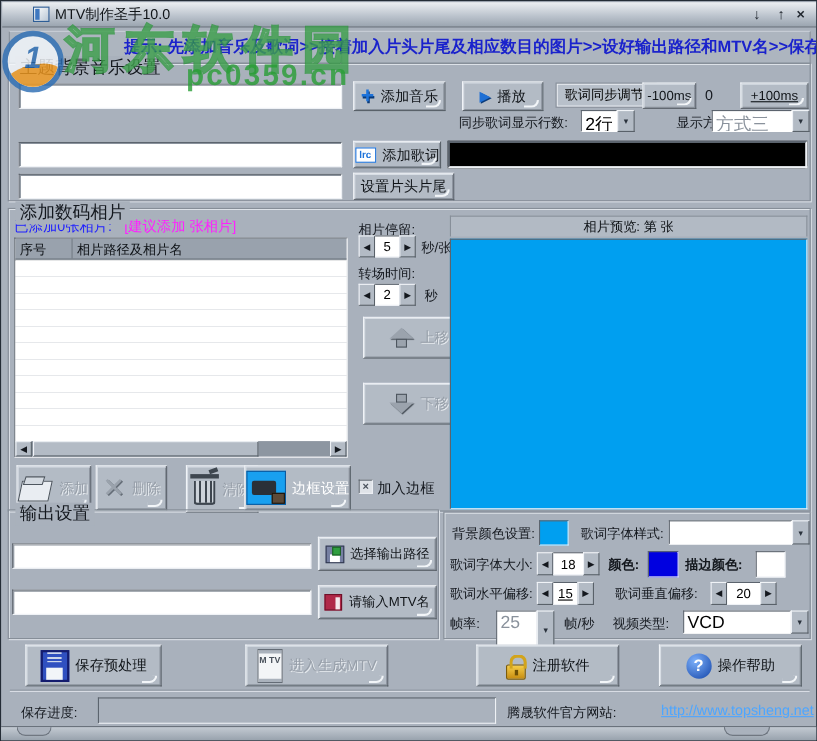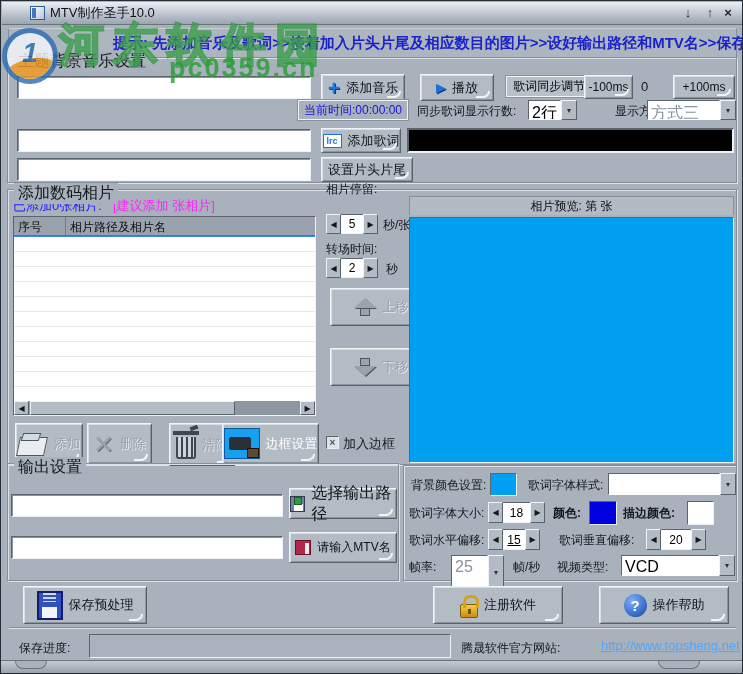--- a/index.html
+++ b/index.html
@@ -63,21 +63,21 @@
   .book-icon::before{content:"";position:absolute;right:1px;top:2px;width:4px;height:11px;background:#f4e8ec;}
   .floppy-icon{position:relative;width:26px;height:29px;background:#3050c0;border:2px solid #141c6e;}
   .floppy-icon::before{content:"";position:absolute;left:3px;bottom:0;width:15px;height:11px;background:#f2f5f8;}
   .floppy-icon::after{content:"";position:absolute;left:4px;top:0;width:13px;height:9px;background:repeating-linear-gradient(#cdd6ea 0 2px,#3050c0 2px 4px);}
   .film-icon{position:relative;width:23px;height:31px;background:#f3f5f7;border:1px solid #646c76;color:#4a525c;font-size:8px;font-weight:bold;line-height:9px;text-align:center;padding-top:5px;box-shadow:inset 0 3px 0 #aab2bc,inset 0 -3px 0 #aab2bc;}
   .lock-icon{position:relative;width:18px;height:14px;background:linear-gradient(#f6ce4a,#c88d10);border:1px solid #7e5c06;border-radius:2px;margin-top:11px;}
   .lock-icon::before{content:"";position:absolute;left:2px;top:-10px;width:10px;height:10px;border:3px solid #d2a41c;border-bottom:none;border-radius:7px 7px 0 0;}
   .lock-icon::after{content:"";position:absolute;left:7px;top:4px;width:3px;height:5px;background:#6e5004;}
   .help-icon{width:23px;height:23px;border-radius:50%;background:radial-gradient(circle at 35% 30%,#7cb0fa,#1344a8);color:#fff;font-weight:bold;font-size:15px;text-align:center;line-height:23px;}
   
-  .ph-table{position:absolute;left:12px;top:215px;width:303px;height:200px;border:1px solid;border-color:#5c646e #eef1f5 #eef1f5 #5c646e;background:#3b82f6;}
+  .ph-table{position:absolute;left:12px;top:215px;width:303px;height:200px;border:1px solid;border-color:#5c646e #eef1f5 #eef1f5 #5c646e;background:#e5e5e5;}
   .ph-head{display:flex;height:19px;background:#99a2ad;border-bottom:1px solid #6a727c;font-size:12px;color:#0c1014;}
   .ph-head .c1{width:52px;border-right:1px solid #747c86;padding:2px 4px;}
   .ph-head .c2{flex:1;padding:2px 4px;}
   .ph-body{position:absolute;left:0;top:20px;right:0;bottom:14px;background:repeating-linear-gradient(to bottom,#ffffff 0 14px,#e6e8eb 14px 15px);}
   .hscroll{position:absolute;left:0;bottom:0;right:0;height:14px;background:#8d96a1;display:flex;}
   .hs-btn{width:15px;height:14px;background:#b3bbc5;border:1px solid;border-color:#f0f3f7 #596169 #596169 #f0f3f7;font-size:8px;color:#14181e;display:flex;align-items:center;justify-content:center;cursor:pointer;}
   .hs-thumb{position:absolute;left:16px;top:0;width:205px;height:14px;background:#b3bbc5;border:1px solid;border-color:#f0f3f7 #596169 #596169 #f0f3f7;cursor:grab;}
   .hs-right{position:absolute;right:0;top:0;}
   
   .swatch{position:absolute;border:1px solid;border-color:#5c646e #eef1f5 #eef1f5 #5c646e;}
@@ -127,23 +127,22 @@
     <span class="plus-icon">+</span>
     <span>添加音乐</span>
   </div>
   <div class="btn raised" style="left:419px;top:73px;width:74px;height:27px;">
     <span class="play-icon">▶</span>
     <span>播放</span>
   </div>
   <div class="panel-outline" style="left:505px;top:75px;width:90px;height:21px;background:#b8c0ca;">歌词同步调节:</div>
   <div class="btn raised" style="left:583px;top:74px;width:49px;height:24px;font-size:12px;">-100ms</div>
   <span class="lbl" style="left:640px;top:78px;font-size:13px;">0</span>
-  <div class="btn raised" style="left:672px;top:74px;width:62px;height:24px;font-size:12px;">+100ms</div>
-
-  <div class="panel-outline" style="left:297px;top:99px;width:110px;height:20px;color:#1414e0;">当前时间:00:00:00</div>
+  <div class="btn raised" style="left:672px;top:74px;width:62px;height:24px;font-size:12px;text-decoration:underline;">+100ms</div>
+
   <span class="lbl" style="left:416px;top:102px;">同步歌词显示行数:</span>
   <div class="combo" style="left:527px;top:99px;width:49px;height:20px;">
     <span class="combo-val">2行</span>
     <span class="combo-btn">▾</span>
   </div>
   <span class="lbl" style="left:582px;top:102px;margin-left:32px;">显示方式:</span>
   <div class="combo disabled" style="left:646px;top:99px;width:89px;height:20px;">
     <span class="combo-val">方式三</span>
     <span class="combo-btn">▾</span>
   </div>
@@ -170,21 +169,21 @@
       <span class="c2">相片路径及相片名</span>
     </div>
     <div class="ph-body"></div>
     <div class="hscroll">
       <span class="hs-btn">◀</span>
       <span class="hs-thumb"></span>
       <span class="hs-btn hs-right">▶</span>
     </div>
   </div>
 
-  <span class="lbl" style="left:325px;top:180px;">相片停留:</span>
+  <span class="lbl" style="left:325px;top:200px;">相片停留:</span>
   <div class="spin" style="left:325px;top:213px;height:20px;">
     <span class="spin-btn">◀</span>
     <span class="spin-val" style="width:22px;">5</span>
     <span class="spin-btn">▶</span>
   </div>
   <span class="lbl" style="left:382px;top:216px;">秒/张</span>
 
   <span class="lbl" style="left:325px;top:240px;">转场时间:</span>
   <div class="spin" style="left:325px;top:257px;height:20px;">
     <span class="spin-btn">◀</span>
@@ -227,21 +226,21 @@
     <span class="cam-icon"></span>
     <span class="white-label">边框设置</span>
   </div>
   <span class="checkbox" style="left:325px;top:435px;">×</span>
   <span class="lbl" style="left:342px;top:434px;font-size:13px;">加入边框</span>
 
   <div class="frame" style="left:6px;top:462px;width:392px;height:118px;"></div>
   <span class="frame-label" style="left:13px;top:456px;">输出设置</span>
 
   <input class="tbox" style="left: 10px; top: 493px; width: 272px; height: 23px;" value="">
-  <div class="btn raised" style="left:288px;top:487px;width:108px;height:31px;font-size:16px;">
+  <div class="btn raised" style="left:288px;top:487px;width:108px;height:31px;font-size:12px;">
     <span class="disk-icon"></span>
     <span>选择输出路径</span>
   </div>
   <input class="tbox" style="left: 10px; top: 535px; width: 272px; height: 23px;" value="">
   <div class="btn raised" style="left:288px;top:531px;width:108px;height:31px;font-size:12px;">
     <span class="book-icon"></span>
     <span>请输入MTV名</span>
   </div>
 
   <div class="frame" style="left:402px;top:464px;width:334px;height:116px;"></div>
@@ -287,20 +286,24 @@
   <span class="lbl" style="left:556px;top:558px;">视频类型:</span>
   <div class="combo" style="left:620px;top:554px;width:114px;height:21px;">
     <span class="combo-val">VCD</span>
     <span class="combo-btn">▾</span>
   </div>
 
   <div class="btn raised" style="left:22px;top:585px;width:124px;height:38px;">
     <span class="floppy-icon"></span>
     <span>保存预处理</span>
   </div>
+  <div class="btn raised" style="left:222px;top:585px;width:130px;height:38px;">
+    <span class="film-icon">M TV</span>
+    <span class="dis">进入生成MTV</span>
+  </div>
   <div class="btn raised" style="left:432px;top:585px;width:130px;height:38px;">
     <span class="lock-icon"></span>
     <span>注册软件</span>
   </div>
   <div class="btn raised" style="left:598px;top:585px;width:130px;height:38px;">
     <span class="help-icon">?</span>
     <span>操作帮助</span>
   </div>
 
   <div class="etch" style="left:8px;top:626px;width:727px;"></div>

